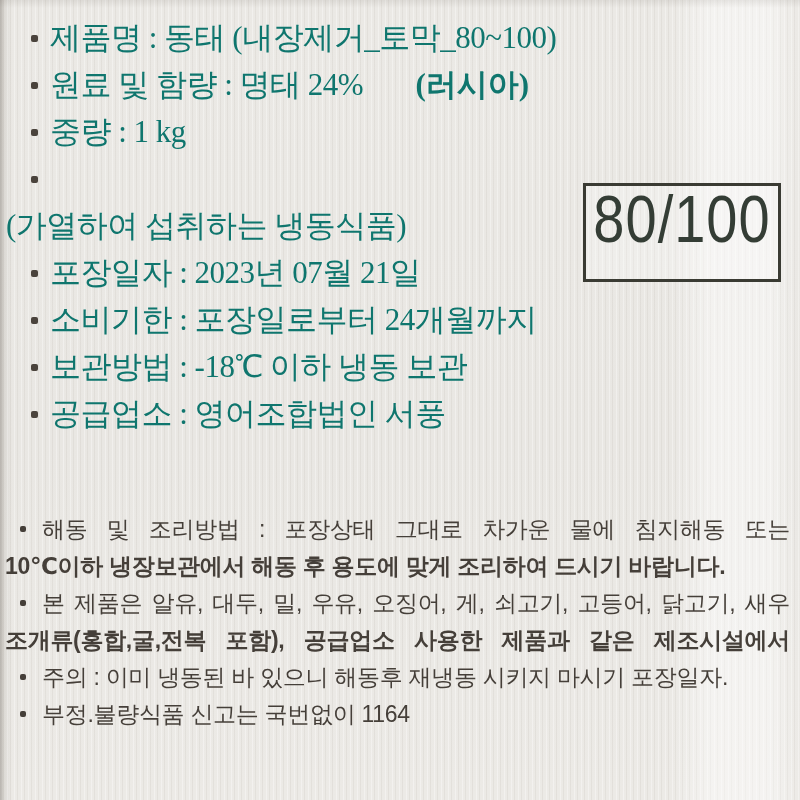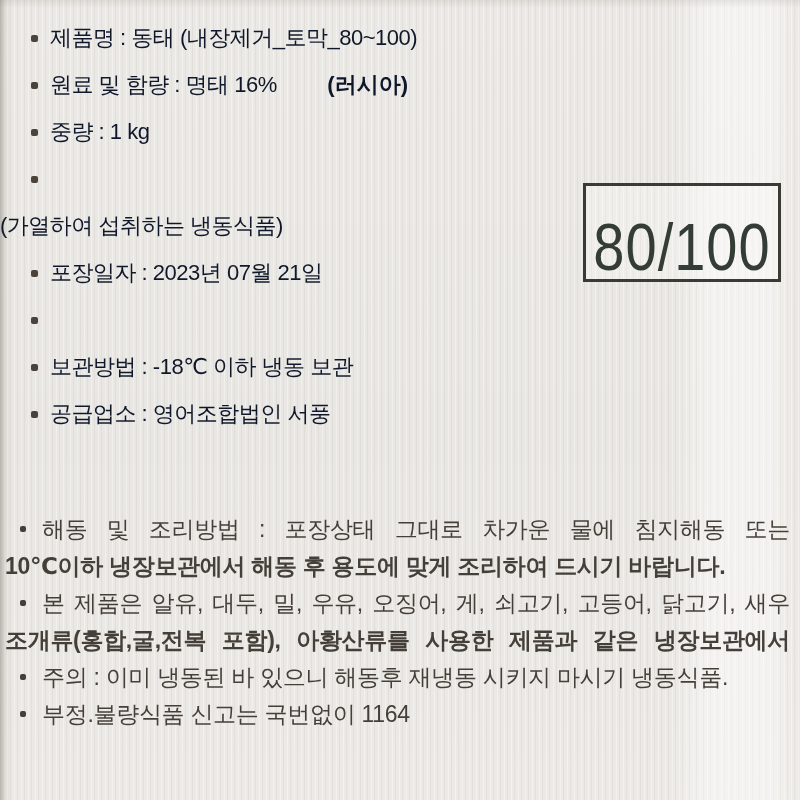--- a/index.html
+++ b/index.html
@@ -19,34 +19,34 @@
         rgba(255,255,255,0.35) 0px, rgba(255,255,255,0.35) 1px,
         rgba(0,0,0,0) 1px, rgba(0,0,0,0) 3px,
         rgba(186,180,171,0.18) 3px, rgba(186,180,171,0.18) 4px,
         rgba(0,0,0,0) 4px, rgba(0,0,0,0) 7px),
       linear-gradient(180deg,#ebe9e5 0%,#e9e7e3 55%,#eceae6 100%);
   }
   
   .info{position:absolute;left:0;top:14px;width:575px;}
   .iline{
     position:relative;height:47px;line-height:47px;
-    font-size:22px;letter-spacing:-0.5px;color:#0f172a;white-space:nowrap;
+    font-size:31px;letter-spacing:-0.5px;color:#0f766e;white-space:nowrap;font-family:Liberation Serif, serif;
   }
   .iline.b{padding-left:50px;}
-  .iline.nb{}
+  .iline.nb{padding-left:6px;}
   .dot{
     position:absolute;left:31px;top:21px;width:7px;height:7px;
     background:#4a433c;border-radius:2px;
   }
   .iline b{font-weight:bold;letter-spacing:0;margin-left:45px;}
   
   .badge{
     position:absolute;left:583px;top:183px;width:198px;height:99px;
     box-sizing:border-box;border:3px solid #3a3b33;
-    display:flex;align-items:flex-end;justify-content:center;
+    display:flex;align-items:flex-start;justify-content:center;
     background:rgba(255,255,255,0.25);
   }
   .badge span{
     font-size:56px;color:#343d35;letter-spacing:1px;
     transform:scaleY(1.18);
   }
   
   .notes{position:absolute;left:0;top:511px;width:800px;}
   .nline{
     position:relative;min-height:37px;line-height:37px;
@@ -65,38 +65,39 @@
 
 <div class="photo"></div>
 
 <div class="info">
   <div class="iline b">
     <span class="dot"></span>
     <span>제품명 : 동태 (내장제거_토막_80~100)</span>
   </div>
   <div class="iline b">
     <span class="dot"></span>
-    <span>원료 및 함량 : 명태 16% </span><b>(러시아)</b>
+    <span>원료 및 함량 : 명태 24% </span><b>(러시아)</b>
   </div>
   <div class="iline b">
     <span class="dot"></span>
     <span>중량 : 1 kg</span>
   </div>
   <div class="iline b">
     <span class="dot"></span>
   </div>
   <div class="iline nb">
     <span>(가열하여 섭취하는 냉동식품)</span>
   </div>
   <div class="iline b">
     <span class="dot"></span>
     <span>포장일자 : 2023년 07월 21일</span>
   </div>
   <div class="iline b">
     <span class="dot"></span>
+    <span>소비기한 : 포장일로부터 24개월까지</span>
   </div>
   <div class="iline b">
     <span class="dot"></span>
     <span>보관방법 : -18℃ 이하 냉동 보관</span>
   </div>
   <div class="iline b">
     <span class="dot"></span>
     <span>공급업소 : 영어조합법인 서풍</span>
   </div>
 </div>
@@ -109,21 +110,21 @@
   <div class="nline blt just">
     <span class="ndot"></span><span>해동 및 조리방법 : 포장상태 그대로 차가운 물에 침지해동 또는</span>
   </div>
   <div class="nline plain">
     <span>10℃이하 냉장보관에서 해동 후 용도에 맞게 조리하여 드시기 바랍니다.</span>
   </div>
   <div class="nline blt just">
     <span class="ndot"></span><span>본 제품은 알유, 대두, 밀, 우유, 오징어, 게, 쇠고기, 고등어, 닭고기, 새우</span>
   </div>
   <div class="nline plain just">
-    <span>조개류(홍합,굴,전복 포함), 아황산류를 사용한 제품과 같은 냉장보관에서</span>
+    <span>조개류(홍합,굴,전복 포함), 공급업소 사용한 제품과 같은 제조시설에서</span>
   </div>
   <div class="nline blt">
-    <span class="ndot"></span><span>주의 : 이미 냉동된 바 있으니 해동후 재냉동 시키지 마시기 냉동식품.</span>
+    <span class="ndot"></span><span>주의 : 이미 냉동된 바 있으니 해동후 재냉동 시키지 마시기 포장일자.</span>
   </div>
   <div class="nline blt">
     <span class="ndot"></span><span>부정.불량식품 신고는 국번없이 1164</span>
   </div>
 </div>
 
 </body></html>

